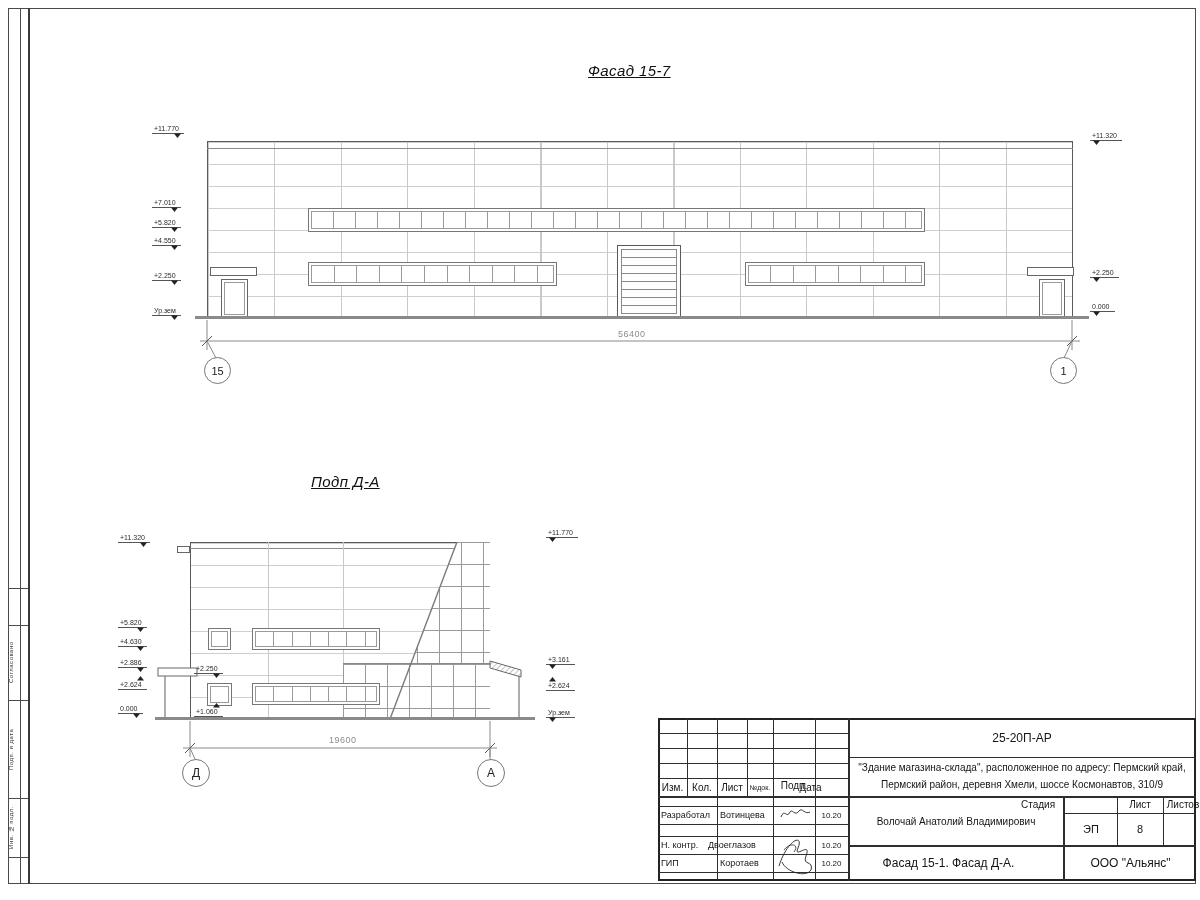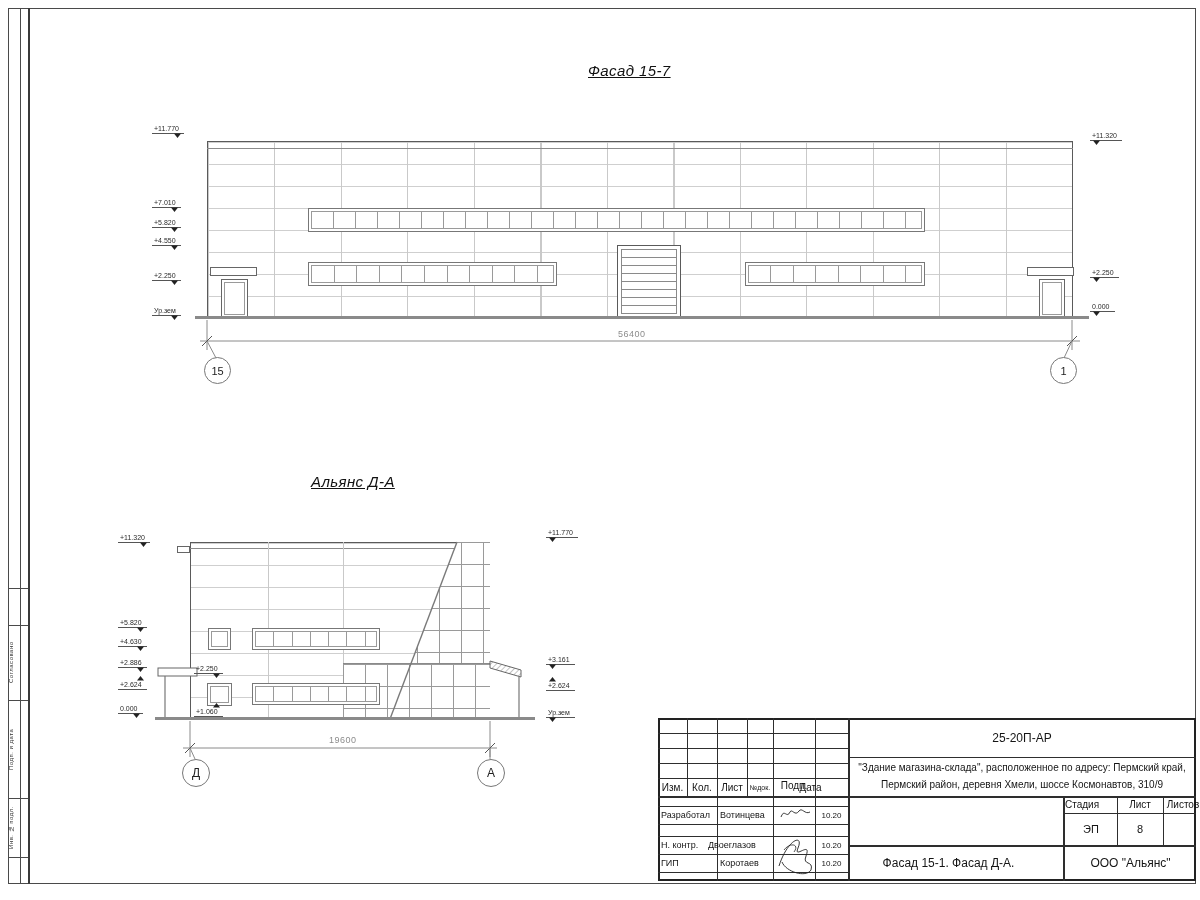--- a/index.html
+++ b/index.html
@@ -125,21 +125,21 @@
     <line x1="1072" y1="341" x2="1064" y2="358" stroke="#8a8a8a" stroke-width="1"></line>
   </svg>
   <div class="dimtext" style="left:618px;top:329px">56400</div>
   <div class="bubble" style="left:204px;top:357px;width:27px;height:27px">
       <span>15</span>
     </div>
   <div class="bubble" style="left:1050px;top:357px;width:27px;height:27px">
       <span>1</span>
     </div>
 
-  <div class="facade-title" style="left:311px;top:473px">Альянс Д-А</div>
+  <div class="facade-title" style="left:311px;top:473px">Подп Д-А</div>
 
   <div class="bldg" style="left:190px;top:542px;width:300px;height:177px;
        background-image:repeating-linear-gradient(180deg, #cfcfcf 0 1px, transparent 1px 22px);"></div>
   <div class="dln" style="left:190px;top:548px;width:300px;height:1px;background:#8a8a8a"></div>
   <div class="dln" style="left:268px;top:542px;width:1px;height:177px;background:#c9c9c9"></div>
   <div class="dln" style="left:343px;top:542px;width:1px;height:177px;background:#c9c9c9"></div>
   <div class="canopy" style="left:177px;top:546px;width:13px;height:7px"></div>
 
   <div class="glass" style="left:373px;top:542px;width:117px;height:177px;
        clip-path:polygon(17px 177px, 84px 0px, 117px 0px, 117px 177px);"></div>
@@ -270,21 +270,22 @@
   <div class="tb-text" style="left:661px;top:810px;font-size:9px">Разработал</div>
   <div class="tb-text" style="left:720px;top:810px;font-size:9px">Вотинцева</div>
   <div class="tb-text center" style="left:815px;top:806px;width:33px;height:18px;font-size:8px">10.20</div>
   <div class="tb-text" style="left:661px;top:840px;font-size:9px">Н. контр.</div>
   <div class="tb-text" style="left:708px;top:840px;font-size:9px">Двоеглазов</div>
   <div class="tb-text center" style="left:815px;top:836px;width:33px;height:18px;font-size:8px">10.20</div>
   <div class="tb-text" style="left:661px;top:858px;font-size:9px">ГИП</div>
   <div class="tb-text" style="left:720px;top:858px;font-size:9px">Коротаев</div>
   <div class="tb-text center" style="left:815px;top:854px;width:33px;height:18px;font-size:8px">10.20</div>
 
-  <div class="tb-text center" style="left:1056px;top:796px;width:52px;height:17px;font-size:10px">Стадия</div>
+  <div class="tb-text center" style="left:849px;top:798px;width:214px;height:47px;font-size:10px">Волочай Анатолий Владимирович</div>
+  <div class="tb-text center" style="left:1012px;top:796px;width:52px;height:17px;font-size:10px">Стадия</div>
   <div class="tb-text center" style="left:1117px;top:796px;width:46px;height:17px;font-size:10px">Лист</div>
   <div class="tb-text center" style="left:1163px;top:796px;width:40px;height:17px;font-size:10px">Листов</div>
   <div class="tb-text center" style="left:1065px;top:813px;width:52px;height:32px;font-size:11px">ЭП</div>
   <div class="tb-text center" style="left:1117px;top:813px;width:46px;height:32px;font-size:11px">8</div>
   <div class="tb-text center" style="left:849px;top:847px;width:199px;height:32px;font-size:12px">Фасад 15-1. Фасад Д-А.</div>
   <div class="tb-text center" style="left:1065px;top:847px;width:131px;height:32px;font-size:12px">ООО "Альянс"</div>
 
   <svg style="position:absolute;left:779px;top:806px" width="34" height="16">
     <path d="M2,11 C5,2 8,13 11,6 C13,2 16,11 20,5 C23,1 26,9 31,6" fill="none" stroke="#222" stroke-width="0.9"></path>
   </svg>

